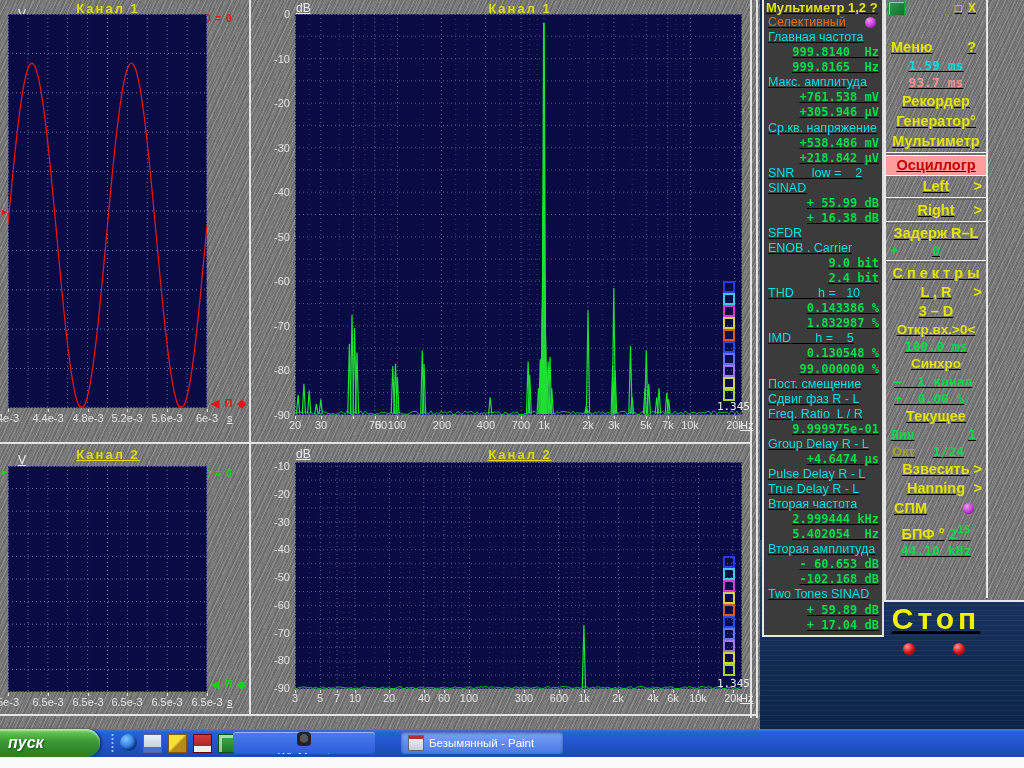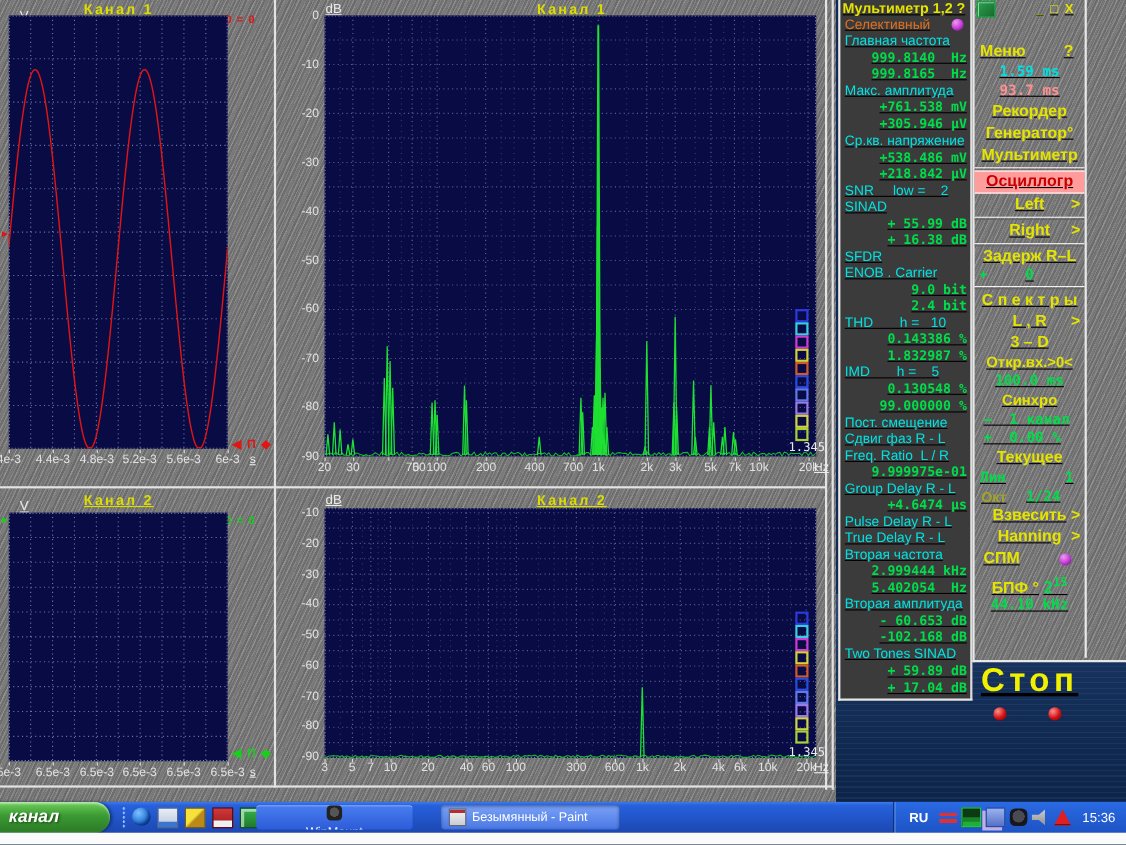--- a/index.html
+++ b/index.html
@@ -522,45 +522,33 @@
         <div class="ct-row" style="height: 24px; line-height: 24px;"><div style="display: inline;">БПФ °</div><div style="display: inline; color: rgb(0, 221, 74); font-family: &quot;DejaVu Sans Mono&quot;, monospace; margin-left: 4px;">2</div><div style="display: inline; color: rgb(0, 221, 74); font-size: 11px; vertical-align: super; font-family: &quot;DejaVu Sans Mono&quot;, monospace;">15</div></div>
         <div class="ct-row ct-green" style="height: 17px; line-height: 17px;">44.10 kHz</div>
         <div class="ct-row ct-stop" style="height: 42px;">Стоп</div>
         <div class="ct-row" style="height: 18px;"><div class="rled" style="left: 17px;"></div><div class="rled" style="left: 67px;"></div></div>
       </div>
     <div class="abs" style="left:100px;top:0;width:2px;height:598px;background:#e8e8e8;"></div>
   </div>
 
   <div id="taskbar" class="abs" style="left:0;top:729px;width:1024px;height:28px;">
     <div id="start-btn">
-      <span>канал</span>
+      <span>пуск</span>
     </div>
     <div id="quicklaunch" class="abs" style="left:108px;top:0;height:28px;display:flex;">
         <div class="ql-sep"></div>
         <span class="qlicon" style="border-radius: 50%; background: radial-gradient(circle at 35% 30%, rgb(126, 194, 255), rgb(31, 111, 216) 60%, rgb(13, 74, 168)); box-shadow: rgba(0, 0, 40, 0.5) -2px -2px 3px inset;"></span>
         <span class="qlicon" style="background: linear-gradient(rgb(232, 238, 246), rgb(185, 198, 218)); border: 1px solid rgb(86, 104, 138); box-shadow: rgb(58, 118, 208) 0px -5px 0px inset;"></span>
         <span class="qlicon" style="background: linear-gradient(135deg, rgb(245, 225, 58) 45%, rgb(185, 138, 26) 55%); border: 1px solid rgb(122, 92, 16);"></span>
         <span class="qlicon" style="background: linear-gradient(rgb(208, 58, 58), rgb(160, 24, 24)); border: 1px solid rgb(102, 0, 0); box-shadow: rgb(240, 240, 240) 0px -6px 0px inset;"></span>
         <span class="qlicon" style="background: linear-gradient(rgb(57, 178, 74), rgb(29, 122, 44)); border: 1px solid rgb(12, 79, 24); box-shadow: rgba(255, 255, 255, 0.55) 3px 3px 0px inset;"></span>
         <span class="qlicon" style="border-radius: 50%; background: radial-gradient(circle, rgb(48, 48, 48) 28%, rgb(240, 192, 32) 30%); border: 1px solid rgb(138, 106, 0);"></span>
         <div class="ql-sep"></div>
       </div>
     <div id="tasks"></div>
-    <div id="tray">
-      <span id="lang">RU</span>
-      <span id="tray-icons" style="display:flex;align-items:center;">
-          <span class="tricon" style="background: repeating-linear-gradient(transparent 0px, transparent 4px, rgb(224, 48, 48) 4px, rgb(224, 48, 48) 7px, transparent 7px, transparent 10px, rgb(224, 48, 48) 10px, rgb(224, 48, 48) 13px, transparent 13px);"></span>
-          <span class="tricon" style="background: rgb(12, 58, 20); border: 1px solid rgb(43, 208, 74); box-shadow: rgb(31, 174, 54) 0px -4px 0px inset, rgb(23, 132, 42) 0px -8px 0px inset;"></span>
-          <span class="tricon" style="background: linear-gradient(rgb(155, 180, 238), rgb(85, 112, 200)); border: 1px solid rgb(50, 75, 154); box-shadow: rgb(192, 176, 232) -3px 3px 0px;"></span>
-          <span class="tricon" style="background: radial-gradient(circle at 50% 45%, rgb(74, 74, 82) 45%, rgb(23, 23, 29) 48%); border-radius: 5px;"></span>
-          <span class="tricon" style="background: linear-gradient(rgb(207, 207, 207), rgb(143, 143, 143)); clip-path: polygon(0px 35%, 40% 35%, 75% 5%, 75% 95%, 40% 65%, 0px 65%);"></span>
-          <span class="tricon" style="background: rgb(224, 32, 32); clip-path: polygon(50% 4%, 97% 95%, 3% 95%); box-shadow: rgb(153, 0, 0) 0px -2px 0px inset;"></span>
-        </span>
-      <span id="clock">15:36</span>
-    </div>
   <div class="task" style="left: 233px; width: 142px; flex-direction: column;">
         <span style="width: 14px; height: 14px; flex: 0 0 14px; background: radial-gradient(circle at 50% 45%, rgb(85, 85, 85) 40%, rgb(34, 34, 34) 42%); border-radius: 4px;"></span>
         <span>WinMount</span>
       </div>
       <div class="task active" style="left: 401px; width: 162px;">
         <span style="width: 14px; height: 14px; flex: 0 0 14px; background: linear-gradient(rgb(244, 244, 244), rgb(200, 204, 212)); border: 1px solid rgb(102, 102, 119); box-shadow: rgb(176, 48, 48) 0px 3px 0px inset;"></span>
         <span>Безымянный - Paint</span>
       </div>
     </div>
 

